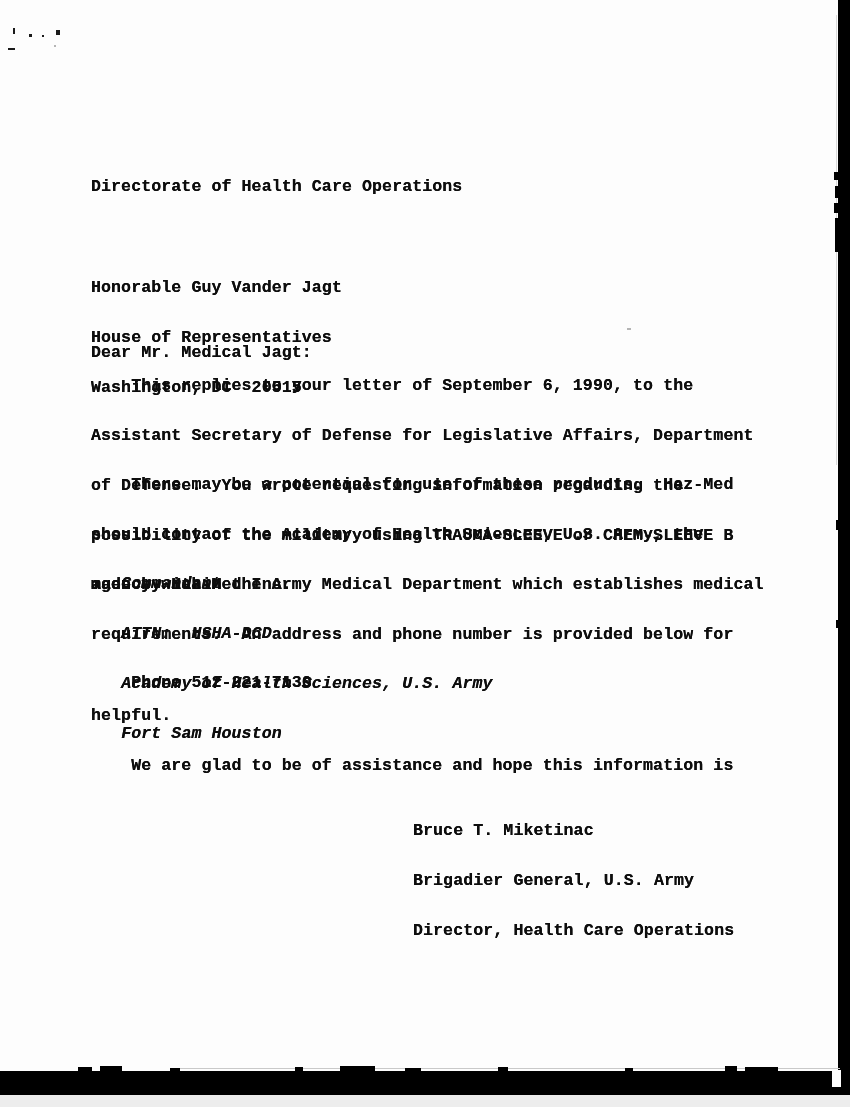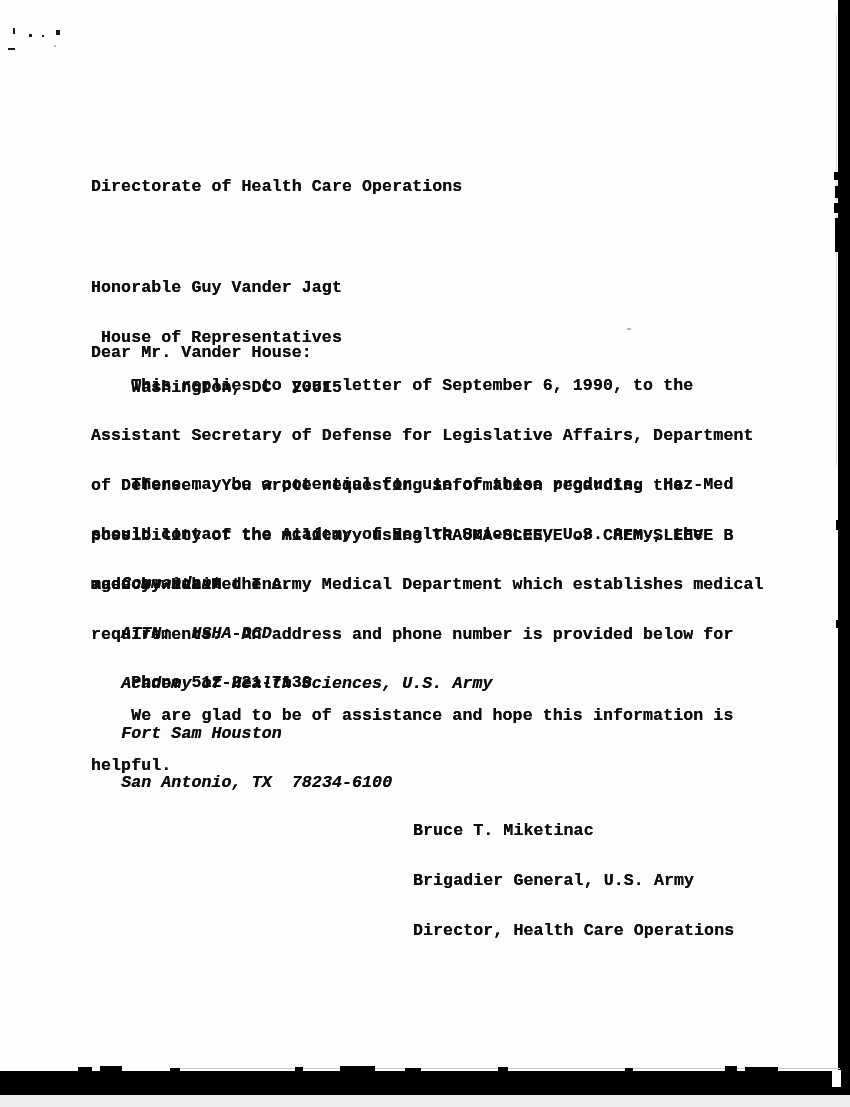--- a/index.html
+++ b/index.html
@@ -78,28 +78,28 @@
   <div class="speck" style="left:42px;top:35px;width:2px;height:2px;"></div>
   <div class="speck" style="left:56px;top:30px;width:4px;height:5px;"></div>
   <div class="speck faint" style="left:54px;top:45px;width:2px;height:2px;"></div>
   <div class="speck" style="left:8px;top:48px;width:7px;height:2px;"></div>
   <div class="speck faint" style="left:627px;top:328px;width:4px;height:2px;"></div>
 
   <div class="tblock" style="left:91px; top:146px;">
     <div class="tline">Directorate of Health Care Operations</div>
   </div>
 
-  <div class="tblock" style="left:91px; top:247px;text-align:right;">
+  <div class="tblock" style="left:91px; top:247px;">
     <div class="tline">Honorable Guy Vander Jagt</div>
     <div class="tline">House of Representatives</div>
     <div class="tline">Washington, DC  20515</div>
   </div>
 
   <div class="tblock" style="left:91px; top:312px;">
-    <div class="tline">Dear Mr. Vander House:</div>
+    <div class="tline">Dear Mr. Medical Jagt:</div>
   </div>
 
   <div class="tblock" style="left:91px; top:345px;">
     <div class="tline">    This replies to your letter of September 6, 1990, to the</div>
     <div class="tline">Assistant Secretary of Defense for Legislative Affairs, Department</div>
     <div class="tline">of Defense.  You wrote requesting information regarding the</div>
     <div class="tline">possibility of the military using TRAUMA-SLEEVE or CHEM-SLEEVE B</div>
     <div class="tline">made by Haz-Med Inc.</div>
   </div>
 
@@ -108,30 +108,29 @@
     <div class="tline">should contact the Academy of Health Sciences, U.S. Army, the</div>
     <div class="tline">agency within the Army Medical Department which establishes medical</div>
     <div class="tline">requirements.  An address and phone number is provided below for</div>
   </div>
 
   <div class="tblock" style="left:81px; top:543px;font-style:italic;">
     <div class="tline">    Commandant</div>
     <div class="tline">    ATTN:  HSHA-DCD</div>
     <div class="tline">    Academy of Health Sciences, U.S. Army</div>
     <div class="tline">    Fort Sam Houston</div>
-    <div class="tline">    San Antonio, TX  78234-6100</div>
   </div>
 
   <div class="tblock" style="left:91px; top:642px;">
     <div class="tline">    Phone 512-221-7130</div>
   </div>
 
   <div class="tblock" style="left:91px; top:675px;">
+    <div class="tline">helpful.</div>
     <div class="tline">    We are glad to be of assistance and hope this information is</div>
-    <div class="tline">helpful.</div>
   </div>
 
 
   <div class="tblock" style="left:413px; top:790px;">
     <div class="tline">Bruce T. Miketinac</div>
     <div class="tline">Brigadier General, U.S. Army</div>
     <div class="tline">Director, Health Care Operations</div>
   </div>
 
   <div class="shadow-line-v"></div>

